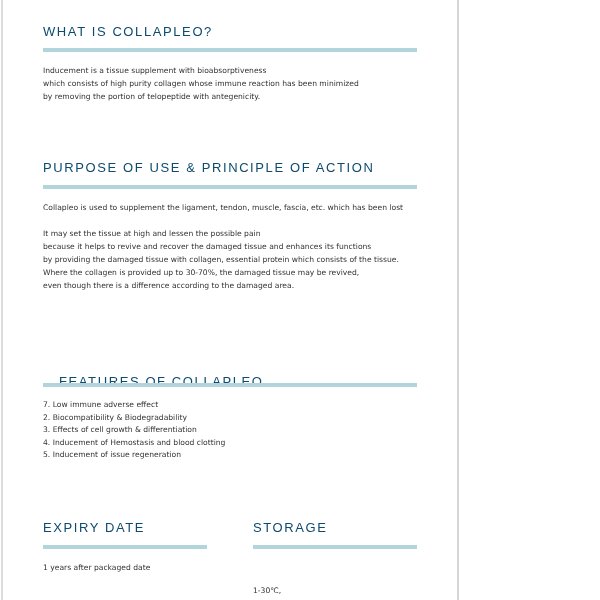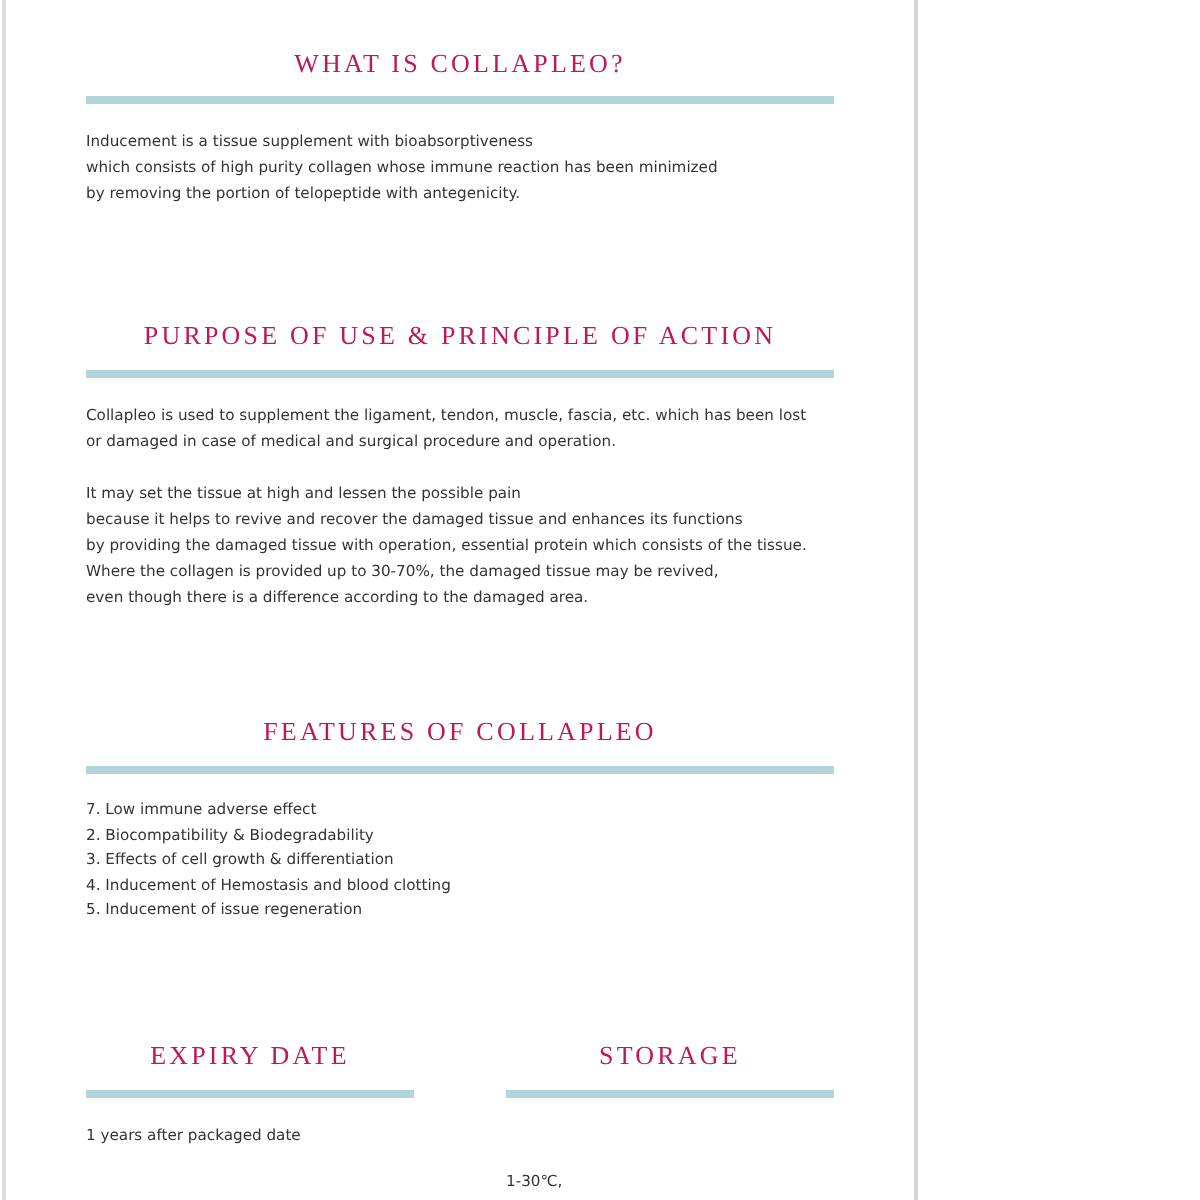--- a/index.html
+++ b/index.html
@@ -12,25 +12,25 @@
   .edge-left {
     position: absolute; left: 1px; top: 0; width: 2px; height: 600px;
     background: #dcdcdc;
   }
   .edge-right {
     position: absolute; left: 457px; top: 0; width: 2px; height: 600px;
     background: #d6d6d6;
   }
   .heading {
     position: absolute;
-    font-family: Liberation Serif, serif;
+    font-family: Liberation Sans, sans-serif;
     font-size: 13px;
     letter-spacing: 1.6px;
-    color: #be185d;
-    text-align: center;
+    color: #0c4a6e;
+    text-align: left;
     white-space: nowrap;
     font-weight: normal;
   }
   .bar {
     position: absolute; height: 4px; background: #b2d5dc;
   }
   .para {
     position: absolute; left: 43px;
     font-size: 7.6px; line-height: 13px;
     color: #333333; white-space: nowrap;
@@ -54,32 +54,31 @@
     <div>which consists of high purity collagen whose immune reaction has been minimized</div>
     <div>by removing the portion of telopeptide with antegenicity.</div>
   </div>
 </section>
 
 <section>
   <h2 class="heading" style="left:43px; width:374px; top:160px; margin:0;">PURPOSE OF USE &amp; PRINCIPLE OF ACTION</h2>
   <div class="bar" style="left:43px; width:374px; top:185px;"></div>
   <div class="para" style="top:201px;">
     <div>Collapleo is used to supplement the ligament, tendon, muscle, fascia, etc. which has been lost</div>
-    <div>or damaged in case of medical and surgical procedure and operation.</div>
     <div class="gap"></div>
     <div>It may set the tissue at high and lessen the possible pain</div>
     <div>because it helps to revive and recover the damaged tissue and enhances its functions</div>
-    <div>by providing  the damaged tissue with operation, essential protein which consists of the tissue.</div>
+    <div>by providing  the damaged tissue with collagen, essential protein which consists of the tissue.</div>
     <div>Where the collagen is provided up to 30-70%, the damaged tissue may be revived,</div>
     <div>even though there is a difference according to the damaged area.</div>
   </div>
 </section>
 
 <section>
-  <h2 class="heading" style="left:43px; width:374px; top:358px; margin:0;">FEATURES OF COLLAPLEO</h2>
+  <h2 class="heading" style="left:43px; width:374px; top:358px; margin:16px;">FEATURES OF COLLAPLEO</h2>
   <div class="bar" style="left:43px; width:374px; top:383px;"></div>
   <div class="list" style="top:399px;">
     <div>7.  Low immune adverse effect</div>
     <div>2.  Biocompatibility &amp; Biodegradability</div>
     <div>3.  Effects of cell growth &amp; differentiation</div>
     <div>4.  Inducement of Hemostasis and blood clotting</div>
     <div>5.  Inducement of issue regeneration</div>
   </div>
 </section>
 

